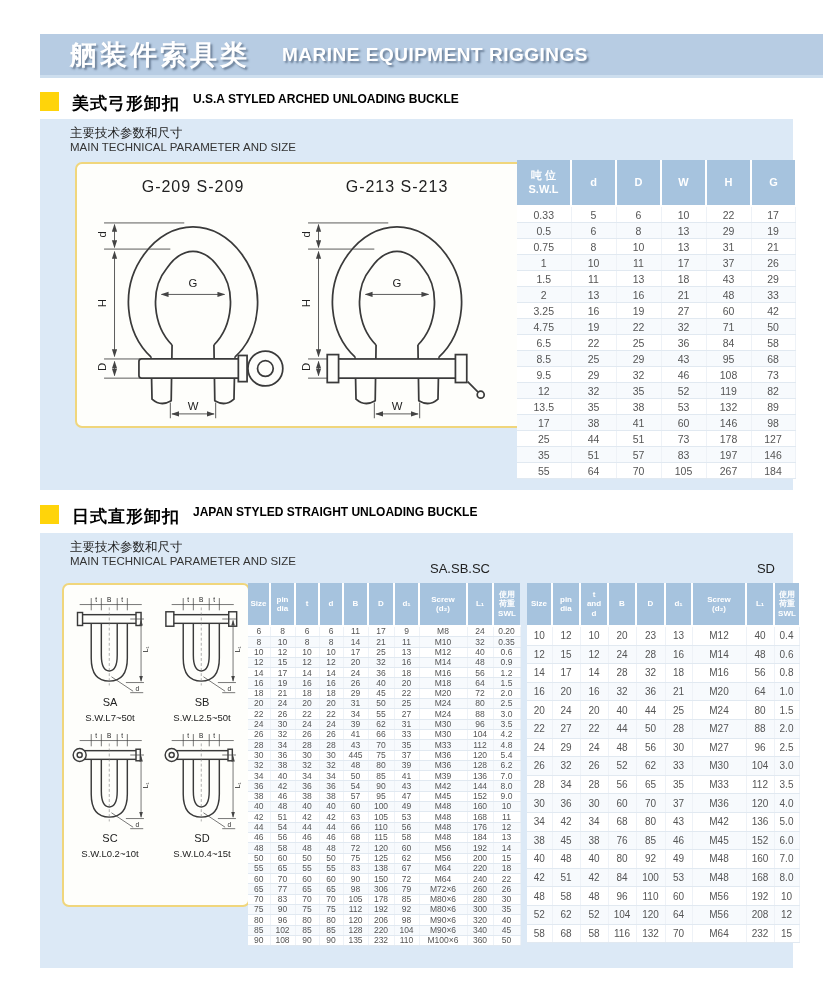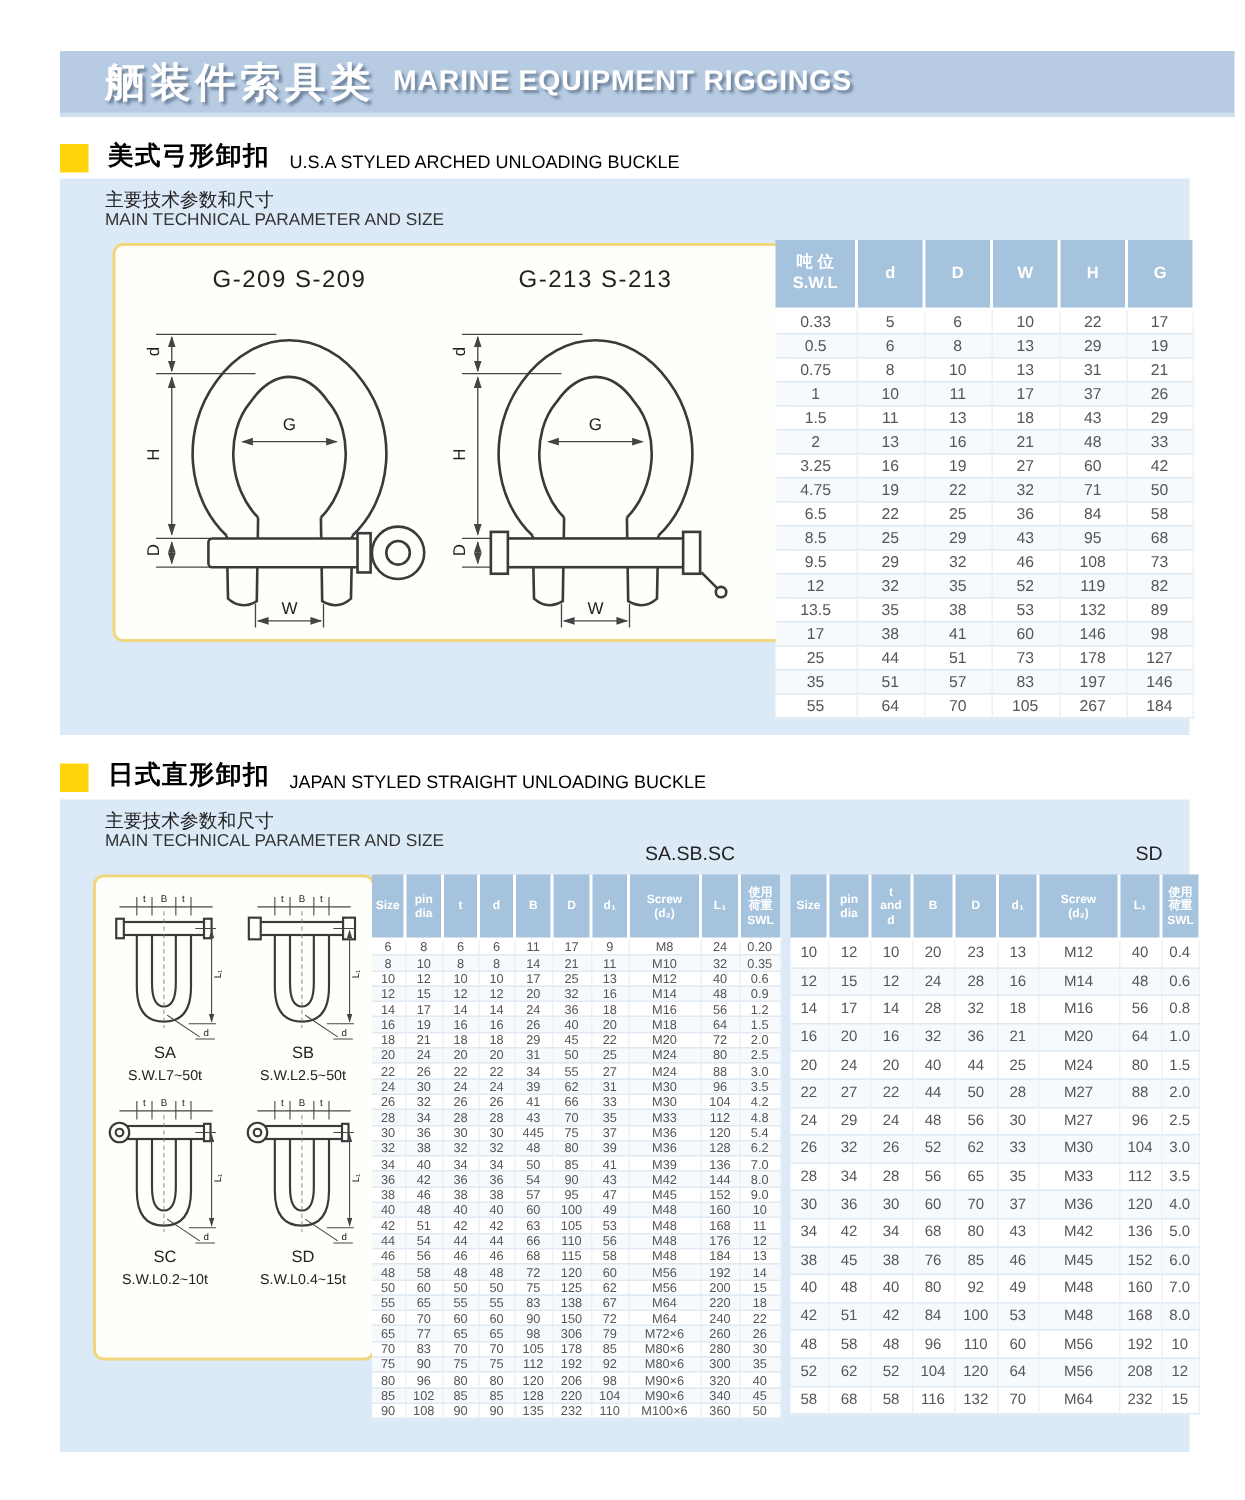--- a/index.html
+++ b/index.html
@@ -2,31 +2,31 @@
 <html><head>
 <meta charset="utf-8">
 <style>
   html,body{margin:0;padding:0;background:#ffffff;}
   #page{position:relative;width:830px;height:1000px;background:#ffffff;
         font-family:"Liberation Sans","DejaVu Sans",sans-serif;overflow:hidden;}
 
   
   .banner{position:absolute;left:40px;top:34px;width:753px;height:41px;
           background:#b7cce3;border-bottom:3px solid #cddeee;box-sizing:content-box;
-          display:flex;align-items:center;padding-left:30px;gap:12px;}
+          display:flex;align-items:center;padding-left:30px;gap:32px;}
   .banner .zh{font-size:27px;font-weight:bold;color:#fff;letter-spacing:3px;
               text-shadow:2px 2px 2px rgba(95,115,140,.85);}
   .banner .en{font-size:19px;font-weight:bold;color:#fff;letter-spacing:.5px;
               text-shadow:2px 2px 2px rgba(95,115,140,.85);}
 
   
-  .sec-head{position:absolute;left:40px;display:flex;align-items:flex-end;gap:13px;}
+  .sec-head{position:absolute;left:40px;display:flex;align-items:flex-start;gap:13px;}
   .sq{width:19px;height:19px;background:#ffd40a;flex:0 0 auto;}
   .sec-head .zh{font-size:17px;font-weight:bold;color:#000;letter-spacing:1px;}
-  .sec-head .en{font-size:12px;font-weight:normal;color:#000;}
+  .sec-head .en{font-size:12px;font-weight:bold;color:#000;}
 
   
   .panel{position:absolute;left:40px;width:753px;background:#dce9f6;}
   #panel1{top:119px;height:371px;}
   #panel2{top:533px;height:435px;}
   .param-zh{position:absolute;left:30px;top:6px;font-size:12.5px;color:#222;}
   .param-en{position:absolute;left:30px;top:22px;font-size:11.5px;color:#333;}
 
   
   .diagbox{position:absolute;background:#fefefb;border:2px solid #f0d67c;border-radius:7px;}

